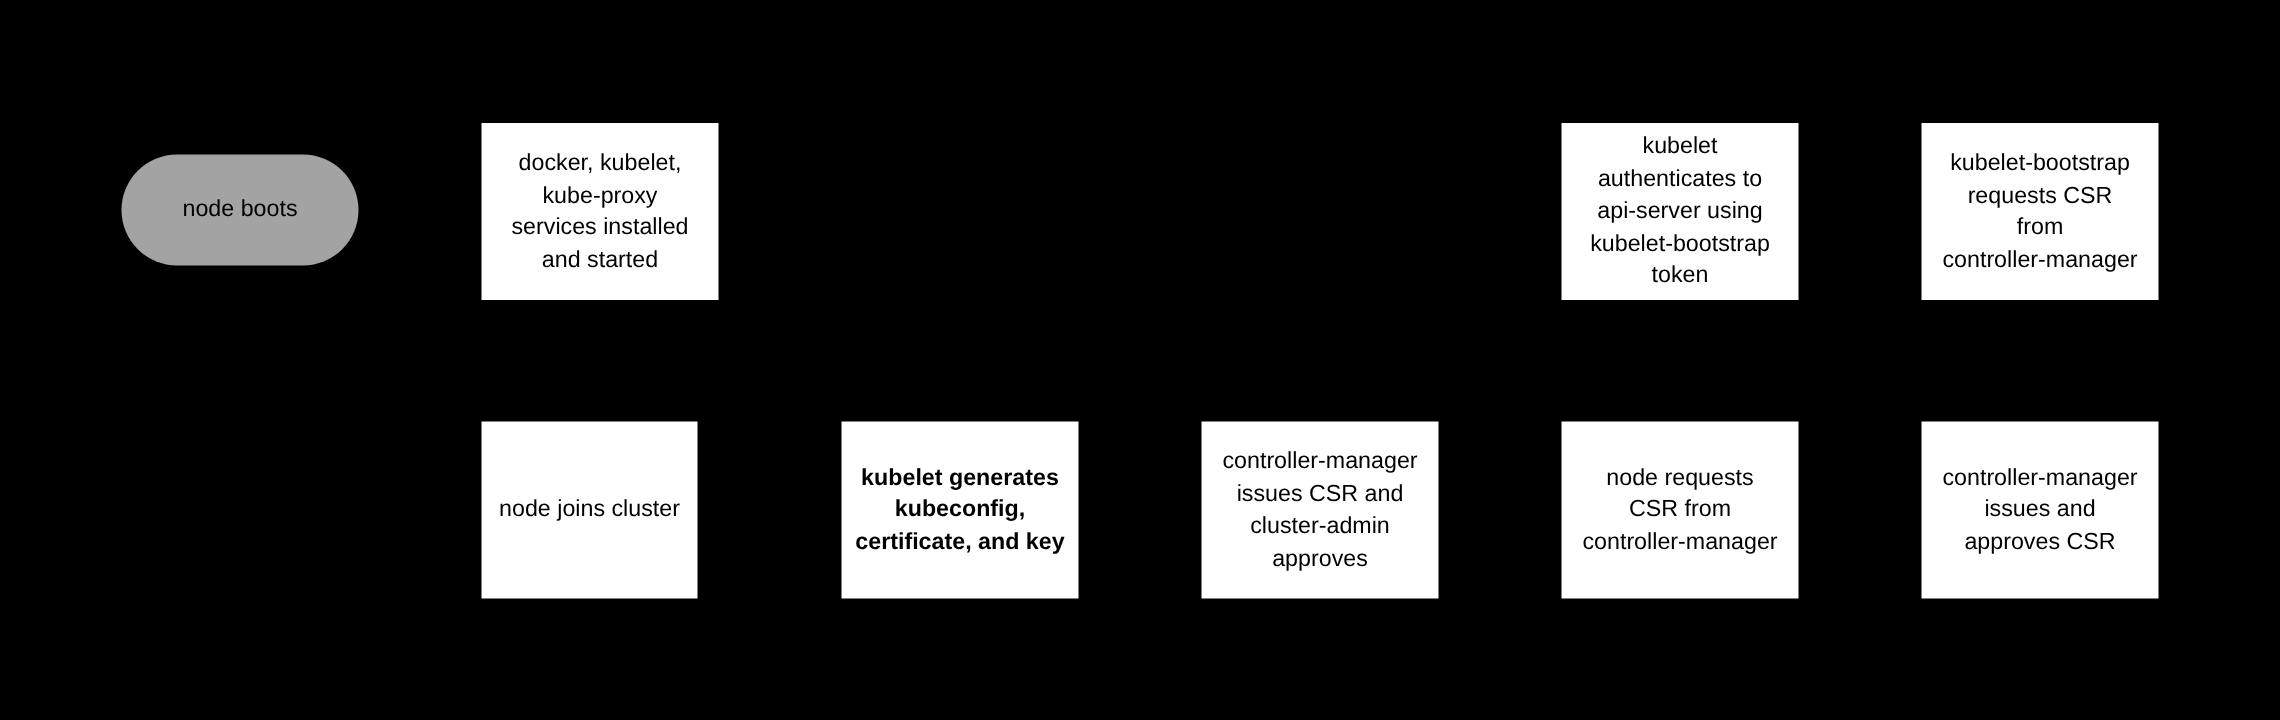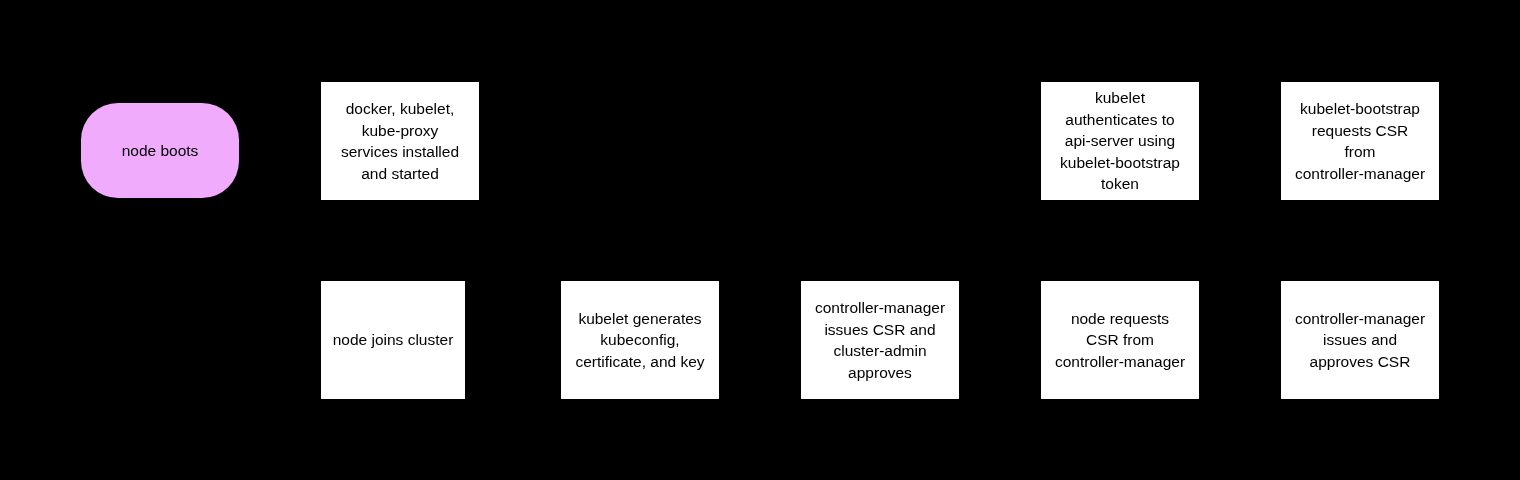--- a/index.html
+++ b/index.html
@@ -56,21 +56,21 @@
   }
   
   .node.overflow .label {
     white-space: pre;
   }
 </style>
 </head>
 <body>
 
 <div id="canvas">
-    <div class="node pill" style="left: 81px; top: 103px; width: 158px; height: 95px; background: #f0abfc;">
+    <div class="node pill" style="left: 81px; top: 103px; width: 158px; height: 74px; background: #a3a3a3;">
       <span class="label">node boots</span>
     </div>
     <div class="node rect" style="left: 321px; top: 82px; width: 158px; height: 118px; background: rgb(255, 255, 255);">
       <span class="label">docker, kubelet,
 kube-proxy
 services installed
 and started</span>
     </div>
     <div class="node rect" style="left: 1041px; top: 82px; width: 158px; height: 118px; background: rgb(255, 255, 255);">
       <span class="label">kubelet
@@ -81,21 +81,21 @@
     </div>
     <div class="node rect" style="left: 1281px; top: 82px; width: 158px; height: 118px; background: rgb(255, 255, 255);">
       <span class="label">kubelet-bootstrap
 requests CSR
 from
 controller-manager</span>
     </div>
     <div class="node rect" style="left: 321px; top: 281px; width: 144px; height: 118px; background: rgb(255, 255, 255);">
       <span class="label">node joins cluster</span>
     </div>
-    <div class="node rect" style="left: 561px; top: 281px; width: 158px; height: 118px; background: rgb(255, 255, 255);">
+    <div class="node rect" style="left: 561px; top: 281px; width: 158px; height: 118px; background: rgb(255, 255, 255); font-weight: bold;">
       <span class="label">kubelet generates
 kubeconfig,
 certificate, and key</span>
     </div>
     <div class="node rect" style="left: 801px; top: 281px; width: 158px; height: 118px; background: rgb(255, 255, 255);">
       <span class="label">controller-manager
 issues CSR and
 cluster-admin
 approves</span>
     </div>

